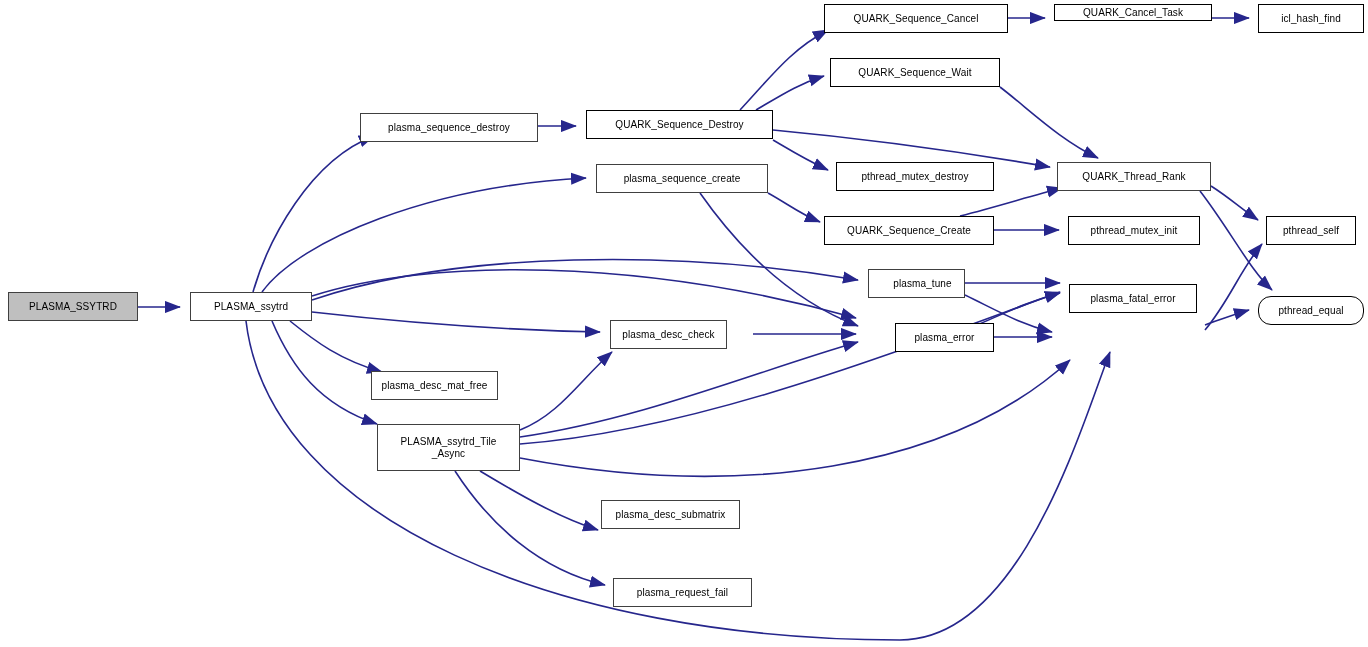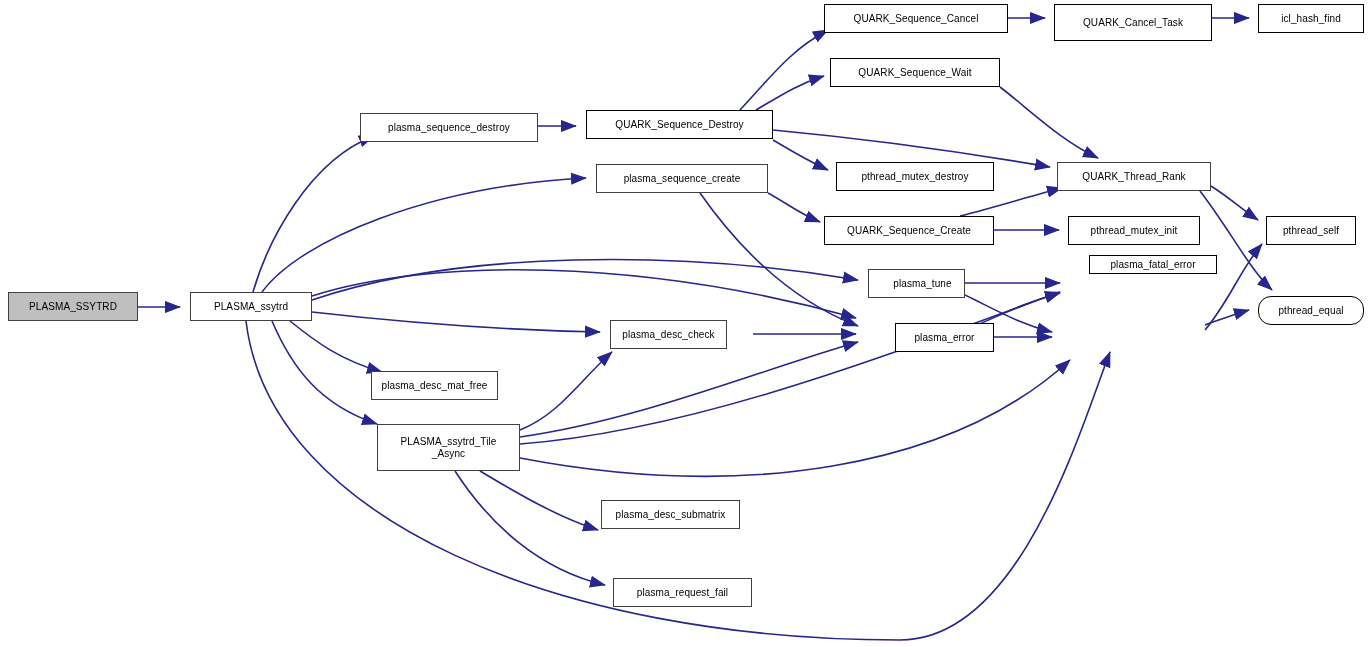--- a/index.html
+++ b/index.html
@@ -138,39 +138,39 @@
   <div class="node thick" style="left:190px; top:292px; width:122px; height:29px;">PLASMA_ssytrd</div>
 
   <div class="node thick" style="left:360px; top:113px; width:178px; height:29px;">plasma_sequence_destroy</div>
 
   <div class="node thick" style="left:596px; top:164px; width:172px; height:29px;">plasma_sequence_create</div>
 
   <div class="node" style="left:586px; top:110px; width:187px; height:29px;">QUARK_Sequence_Destroy</div>
 
   <div class="node" style="left:824px; top:4px; width:184px; height:29px;">QUARK_Sequence_Cancel</div>
 
-  <div class="node" style="left:1054px; top:4px; width:158px; height:37px;">QUARK_Cancel_Task</div>
+  <div class="node" style="left:1054px; top:4px; width:158px; height:17px;">QUARK_Cancel_Task</div>
 
   <div class="node" style="left:1258px; top:4px; width:106px; height:29px;">icl_hash_find</div>
 
   <div class="node" style="left:830px; top:58px; width:170px; height:29px;">QUARK_Sequence_Wait</div>
 
   <div class="node" style="left:836px; top:162px; width:158px; height:29px;">pthread_mutex_destroy</div>
 
   <div class="node thick" style="left:1057px; top:162px; width:154px; height:29px;">QUARK_Thread_Rank</div>
 
   <div class="node" style="left:824px; top:216px; width:170px; height:29px;">QUARK_Sequence_Create</div>
 
   <div class="node" style="left:1068px; top:216px; width:132px; height:29px;">pthread_mutex_init</div>
 
   <div class="node" style="left:1266px; top:216px; width:90px; height:29px;">pthread_self</div>
 
   <div class="node thick" style="left:868px; top:269px; width:97px; height:29px;padding-left:12px;">plasma_tune</div>
 
-  <div class="node" style="left:1069px; top:255px; width:128px; height:19px;margin-left:20px;">plasma_fatal_error</div>
+  <div class="node" style="left:1069px; top:284px; width:128px; height:29px;">plasma_fatal_error</div>
 
   <div class="node" style="left:1258px; top:296px; width:106px; height:29px;border-radius:13px;">pthread_equal</div>
 
   <div class="node" style="left:866px; top:323px; width:99px; height:29px;margin-left:29px;">plasma_error</div>
 
 
   <div class="node thick" style="left:610px; top:320px; width:117px; height:29px;">plasma_desc_check</div>
 
   <div class="node thick" style="left:371px; top:371px; width:127px; height:29px;">plasma_desc_mat_free</div>
 

